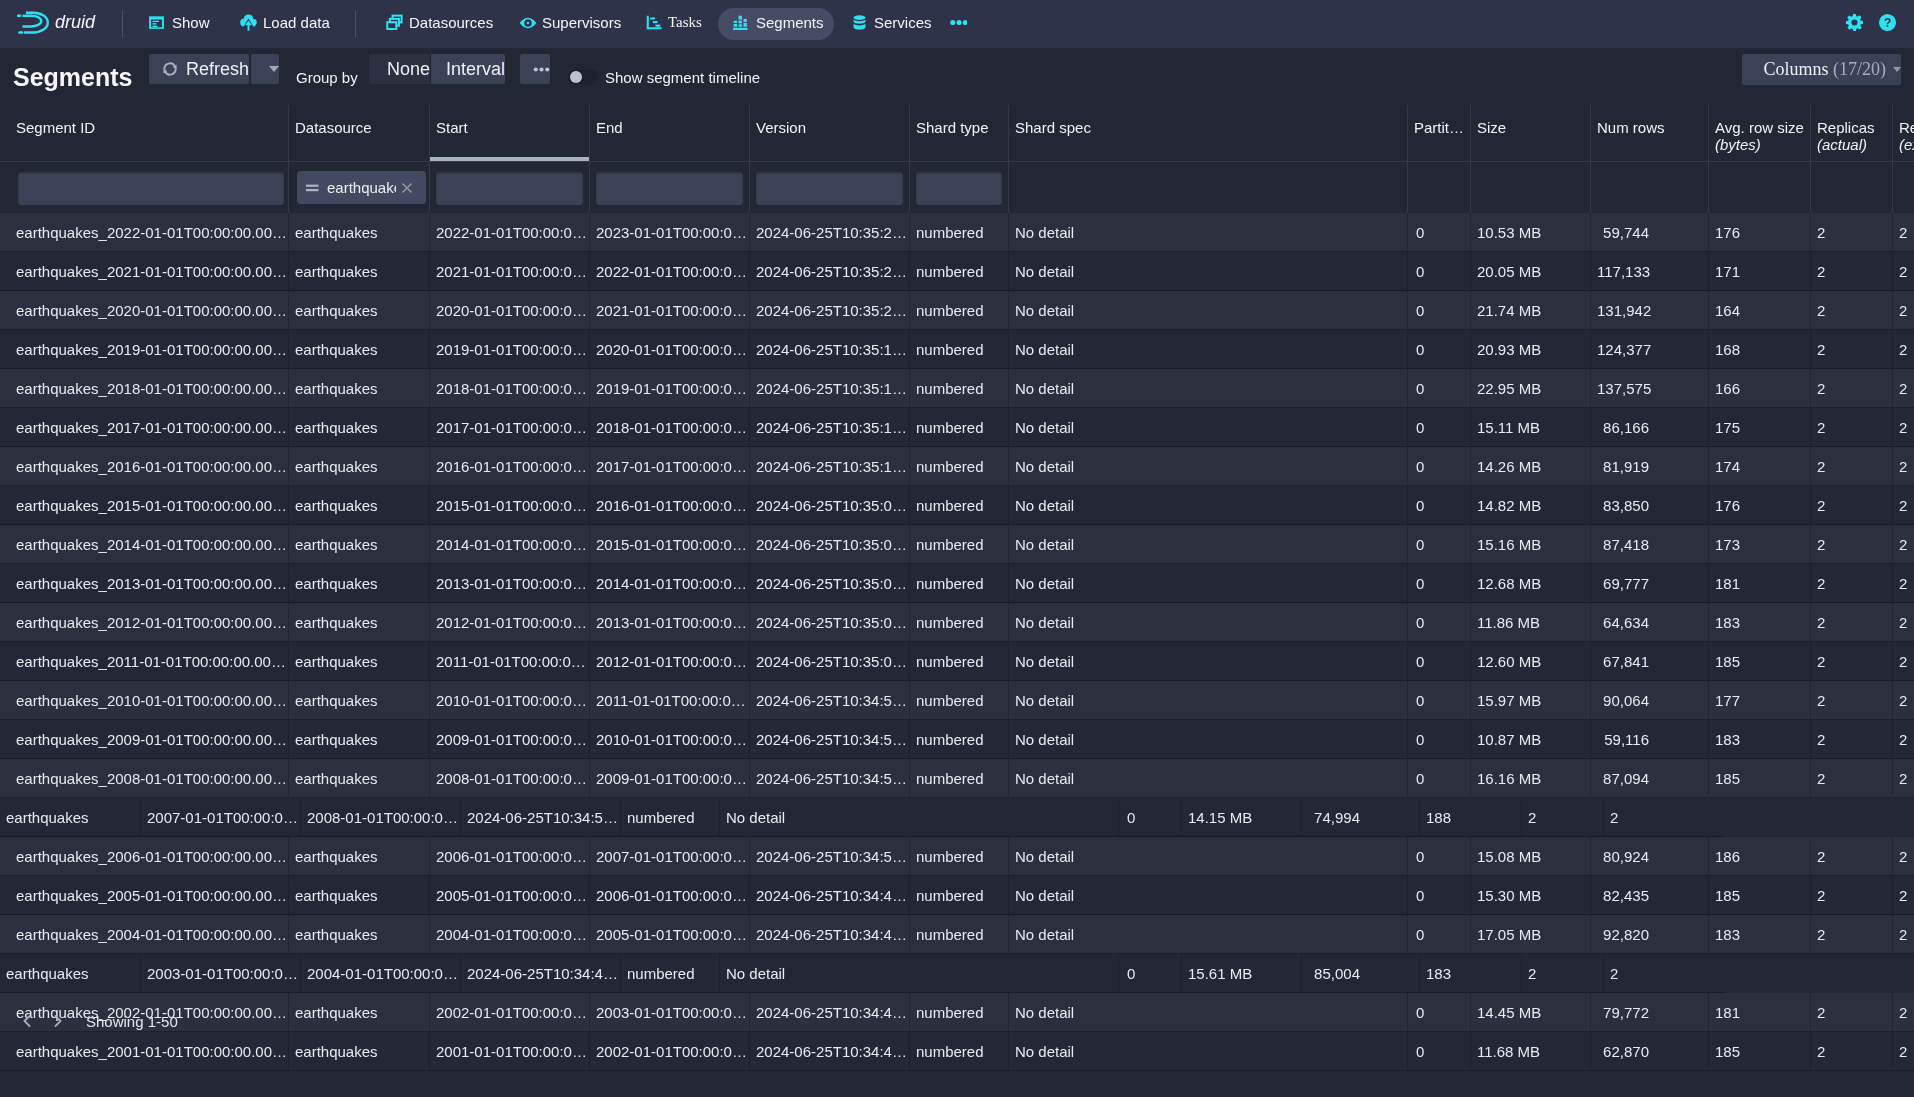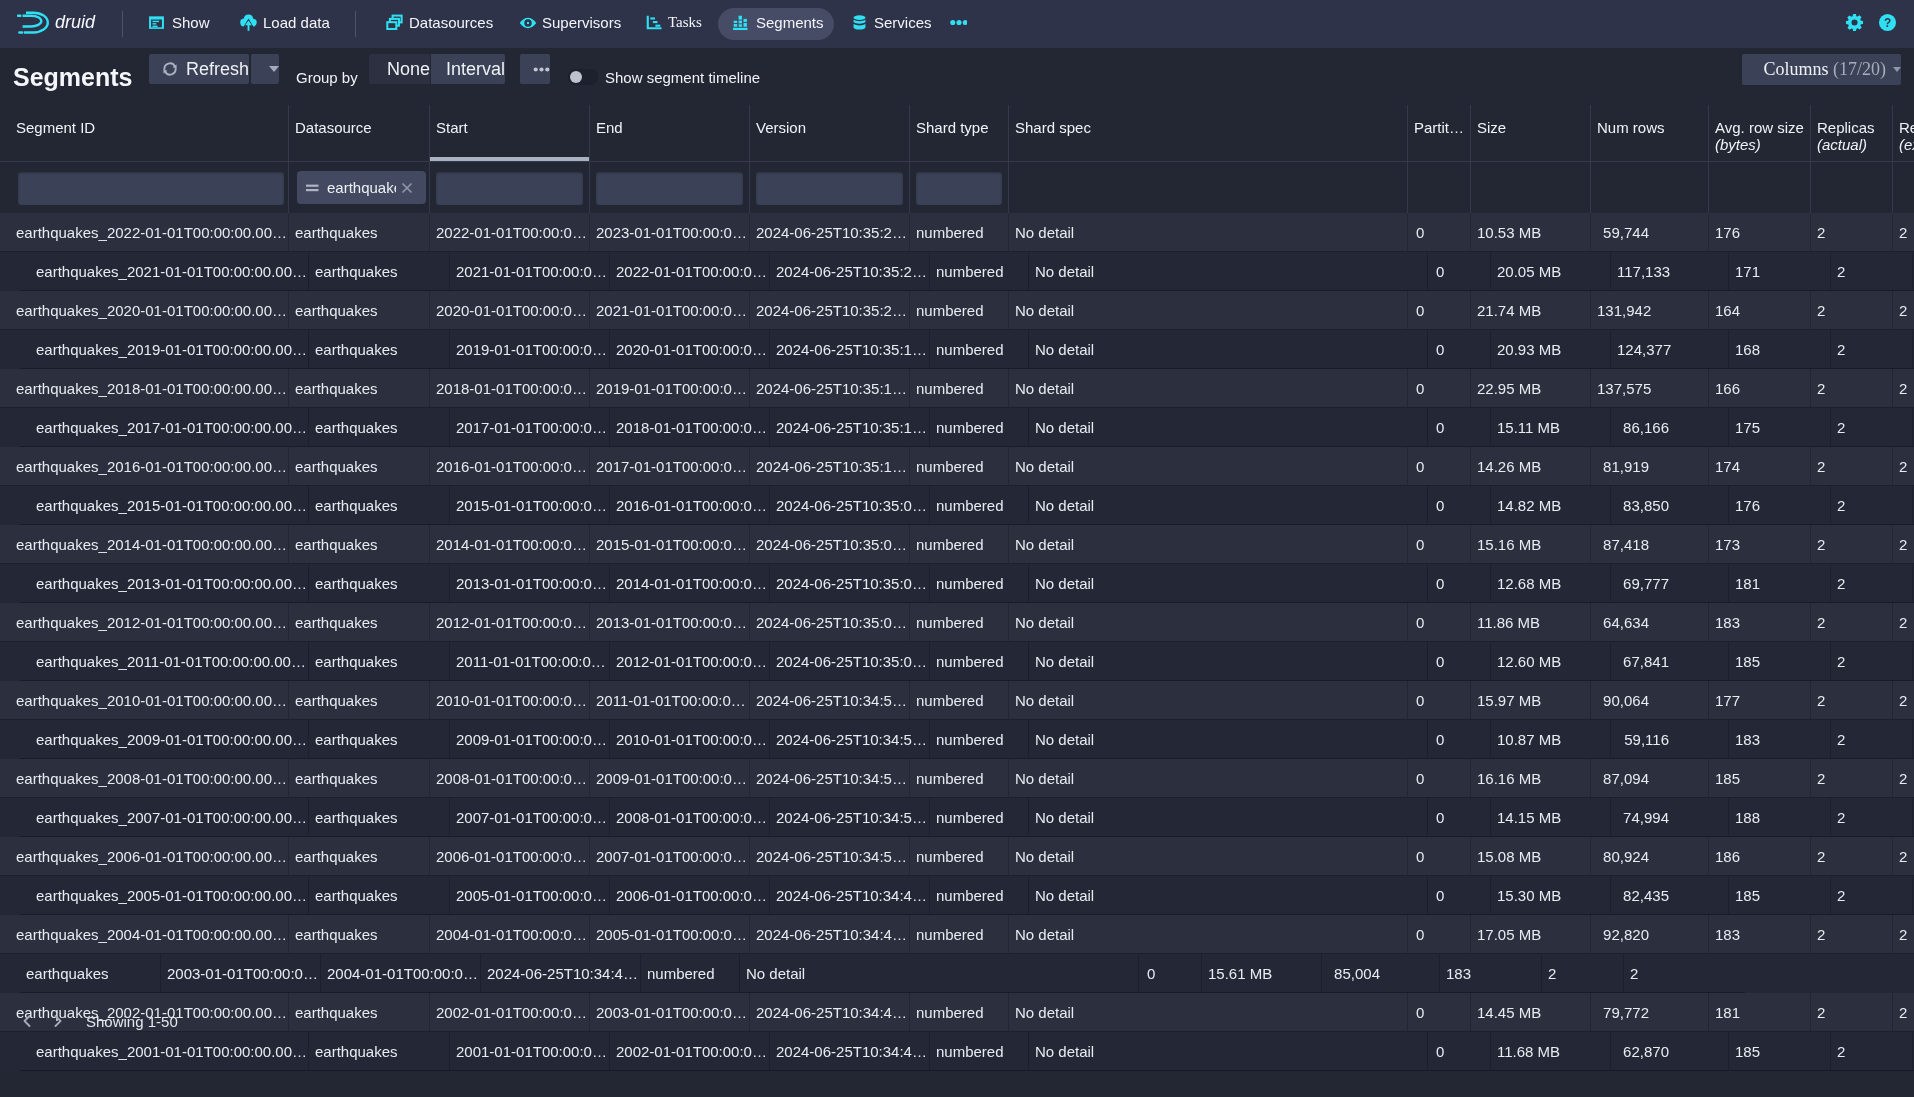--- a/index.html
+++ b/index.html
@@ -21,21 +21,21 @@
 .tbl { position:absolute; left:0; top:105px; width:1914px; }
 .hrow { display:flex; height:57px; border-bottom:1px solid #343a4a; }
 .hcell { flex:0 0 auto; position:relative; border-right:1px solid #343a4a; padding:14px 0 0 6px;
   color:#f0f3f7; font-size:15px; line-height:17px; white-space:nowrap; overflow:hidden; }
 .frow { display:flex; height:51px; }
 .fcell { flex:0 0 auto; position:relative; border-right:1px solid #343a4a; }
 .finput { position:absolute; top:10px; left:6px; right:6px; height:33px; background:#3b4156;
   border-radius:3px; box-shadow:inset 0 1px 2px rgba(12,14,24,0.35); }
 .drow { display:flex; height:39px; font-size:15px; color:#e8ebf1; }
 .drow.odd { background:#2b2f3e; }
-.drow.even { background:#242836;padding-left:20px; }
+.drow.even { background:#242836; }
 .dcell { flex:0 0 auto; border-right:1px solid rgba(10,12,22,0.28); border-bottom:1px solid rgba(10,12,22,0.42);
   padding-left:6px; display:flex; align-items:center; white-space:nowrap; overflow:hidden; }
 .c0{width:289px; padding-left:16px;} .c1{width:141px;} .c2{width:160px;} .c3{width:160px;}
 .c4{width:160px;} .c5{width:99px;} .c6{width:399px;} .c7{width:63px;} .c8{width:120px;}
 .c9{width:118px;} .c10{width:102px;} .c11{width:82px;} .c12{width:121px; border-right:none;}
 .num { display:inline-block; min-width:52px; text-align:right; }
 .pag { position:absolute; left:0; top:1008px; width:1914px; height:26px; color:#e4e8ee; }
 </style></head>
 <body>
 <div class="nav">
@@ -473,21 +473,20 @@
 <div class="dcell c7" style="padding-left:8px;">0</div>
 <div class="dcell c8">16.16 MB</div>
 <div class="dcell c9">
         <span class="num">87,094</span>
       </div>
 <div class="dcell c10">185</div>
 <div class="dcell c11">2</div>
 <div class="dcell c12">2</div>
 </div>
 <div class="drow even">
-<div class="dcell c0">earthquakes_2007-01-01T00:00:00.00…</div>
 <div class="dcell c1">earthquakes</div>
 <div class="dcell c2">2007-01-01T00:00:0…</div>
 <div class="dcell c3">2008-01-01T00:00:0…</div>
 <div class="dcell c4">2024-06-25T10:34:5…</div>
 <div class="dcell c5">numbered</div>
 <div class="dcell c6">No detail</div>
 <div class="dcell c7" style="padding-left:8px;">0</div>
 <div class="dcell c8">14.15 MB</div>
 <div class="dcell c9">
         <span class="num">74,994</span>

